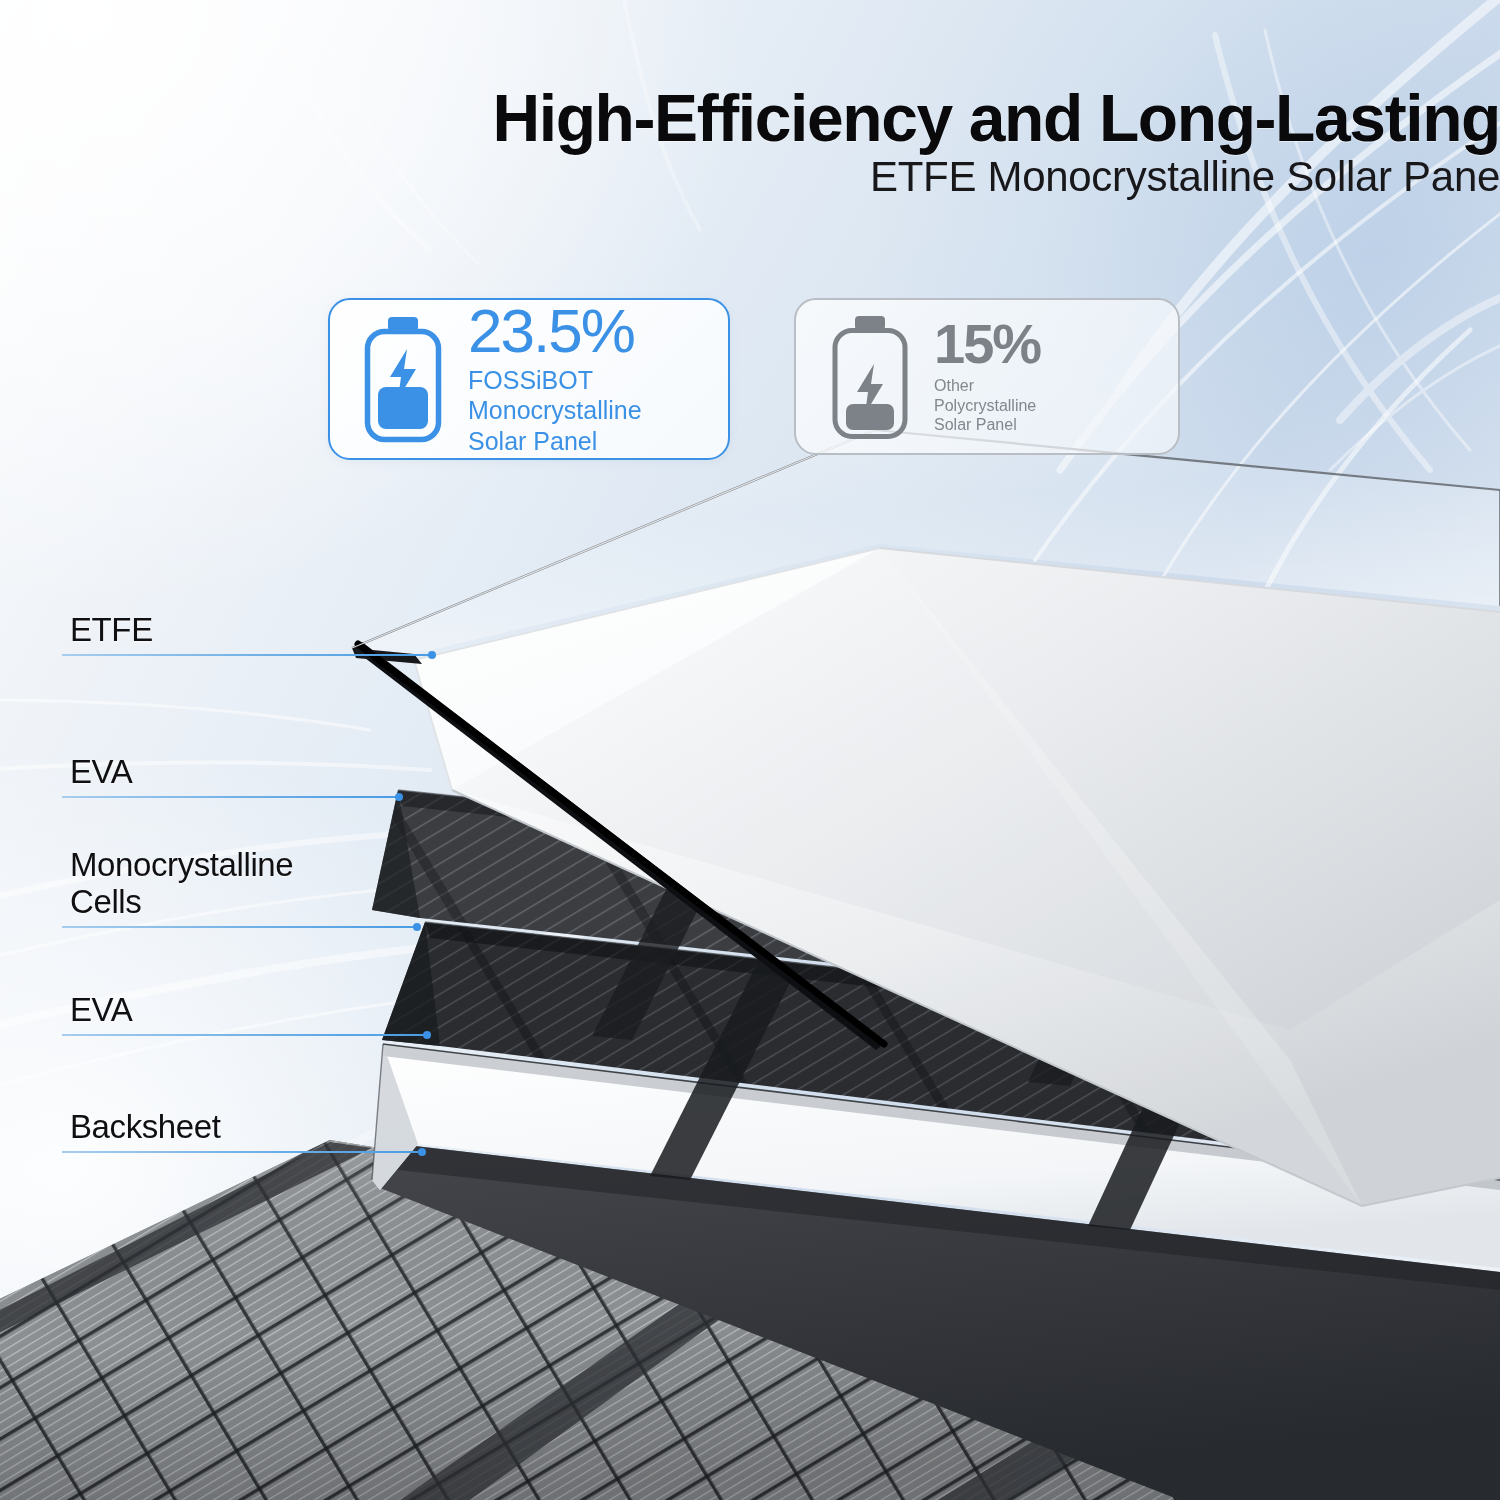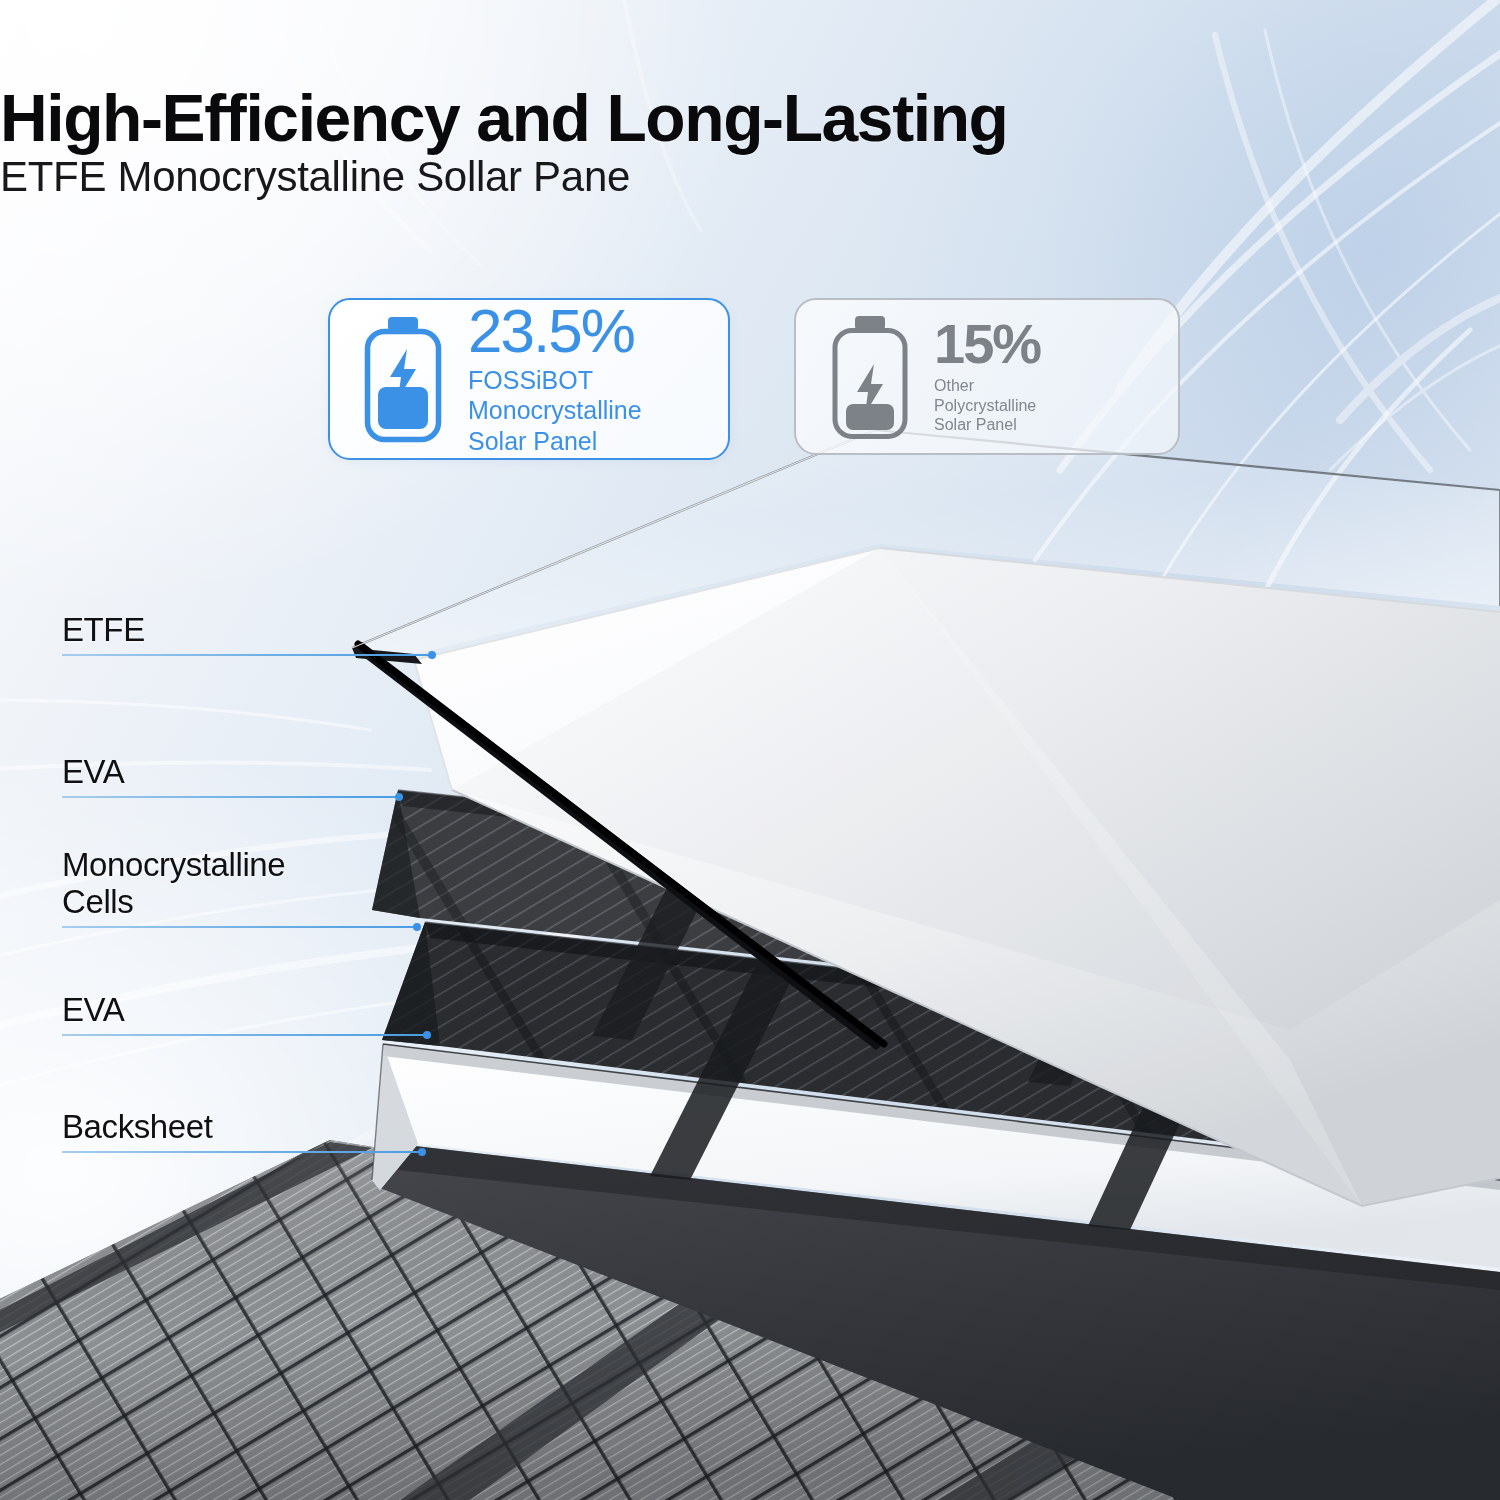--- a/index.html
+++ b/index.html
@@ -44,21 +44,21 @@
     position:absolute; right:-140px; top:-60px;
     width:760px; height:780px;
     background:radial-gradient(ellipse at 65% 40%, rgba(176,200,228,.55) 0%, rgba(198,216,236,.22) 48%, rgba(255,255,255,0) 78%);
   }
 
   
   .streaks { position:absolute; inset:0; }
   .streaks svg { position:absolute; inset:0; }
 
   
-  .headings { position:absolute; left:0; top:0; width:1500px; text-align:left; z-index:40; }
+  .headings { position:absolute; left:0; top:0; width:1500px; text-align:right; z-index:40; }
   #title {
     margin-top:84px;
     font-size:66px;
     font-weight:bold;
     letter-spacing:-1.4px;
     color:#0a0a0c;
     line-height:1.04;
     text-shadow:0 1px 0 rgba(255,255,255,.5);
   }
   #subtitle {
@@ -108,20 +108,21 @@
   
   #labels { position:absolute; left:0; top:0; width:1500px; height:1500px; z-index:50; }
   .lbl {
     position:absolute;
     font-size:33px;
     color:#101013;
     letter-spacing:-0.4px;
     line-height:1.12;
     white-space:pre-line;
     text-shadow:0 1px 2px rgba(255,255,255,.75);
+    margin-left:8px;
   }
   .leader { position:absolute; height:3px; }
   .leader .ln {
     position:absolute; left:0; top:1px; height:1.6px; right:7px;
     background:linear-gradient(90deg, #a7cdee 0%, #6fb0e6 55%, #4a9ce4 100%);
   }
   .leader .dot {
     position:absolute; right:0; top:-2.4px;
     width:8.4px; height:8.4px; border-radius:50%;
     background:#3b91e5;

